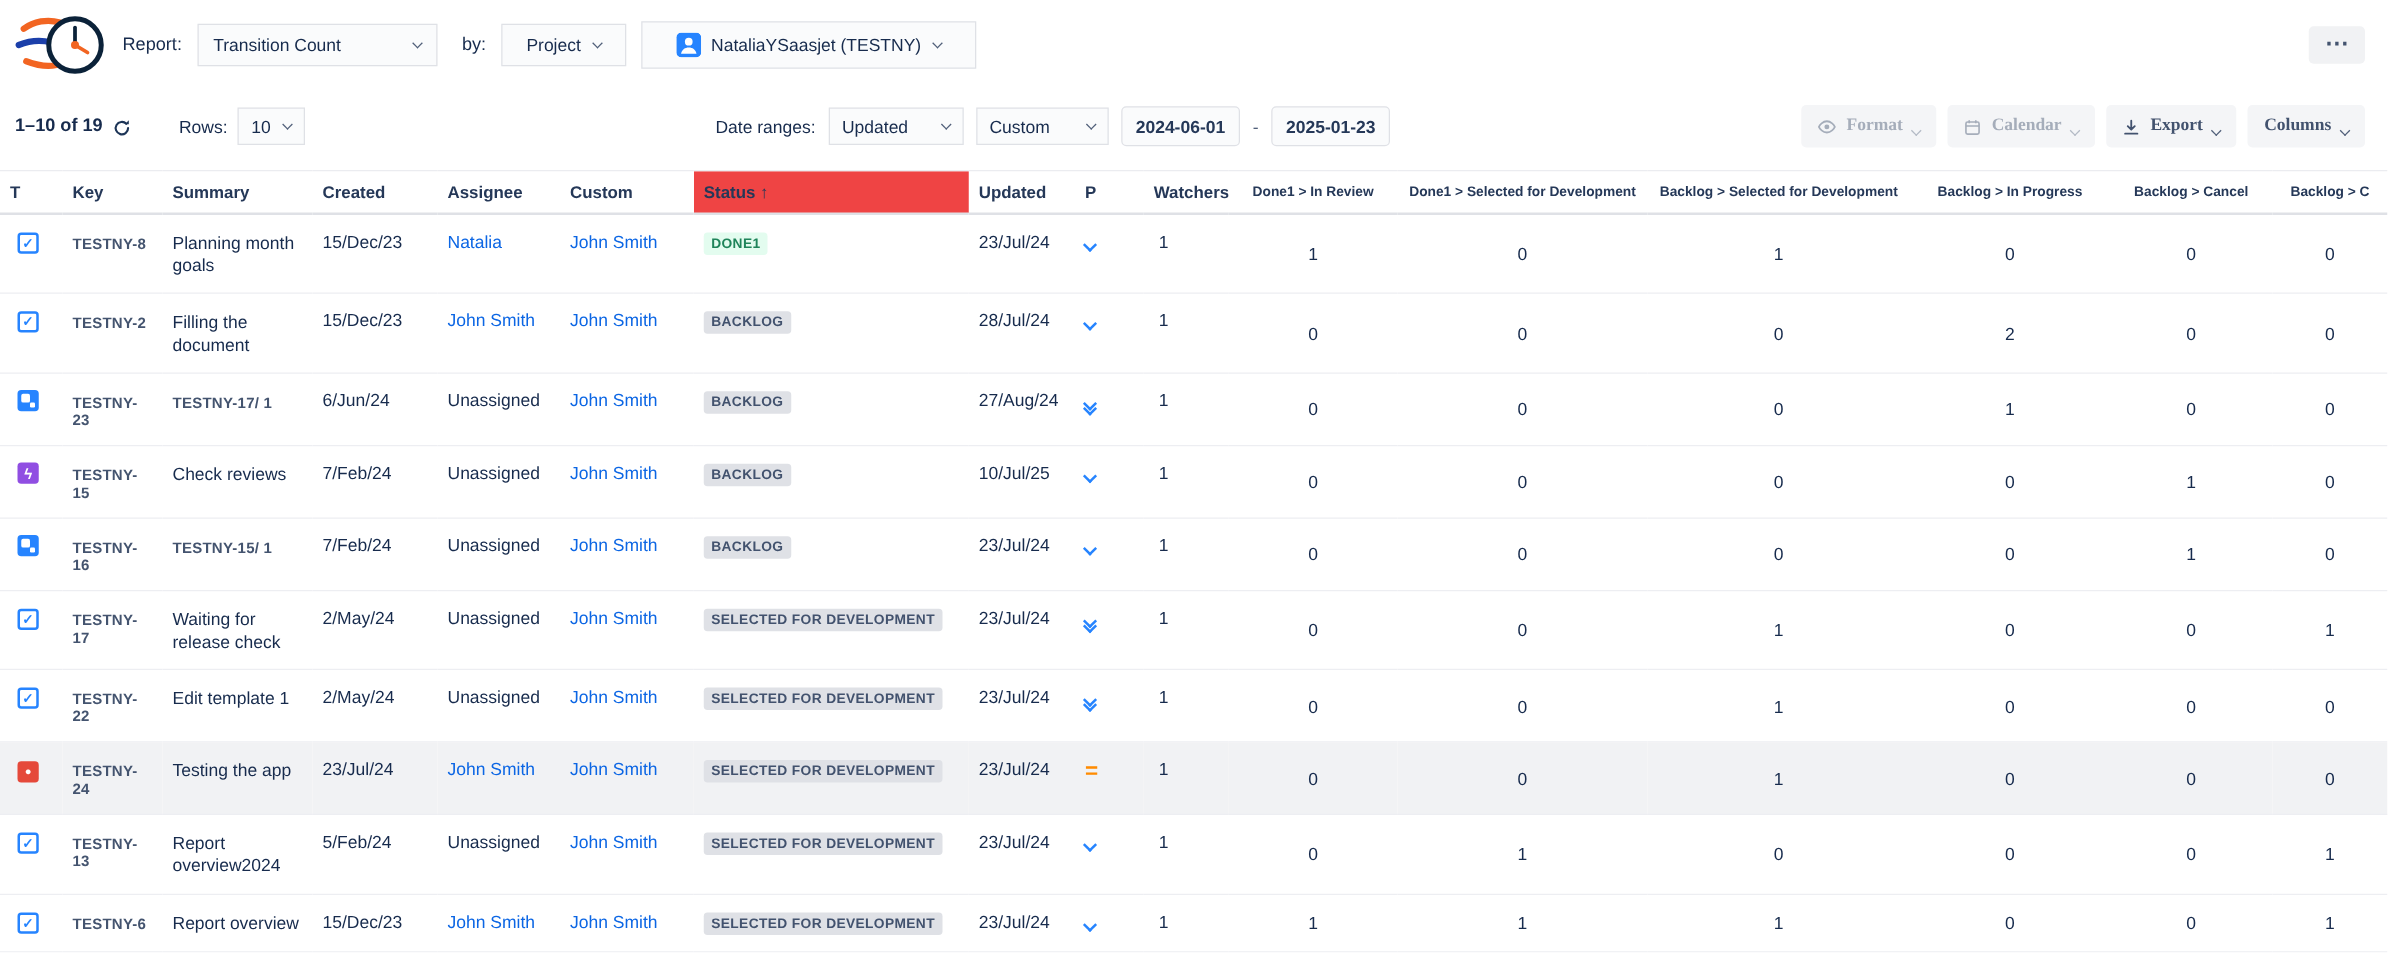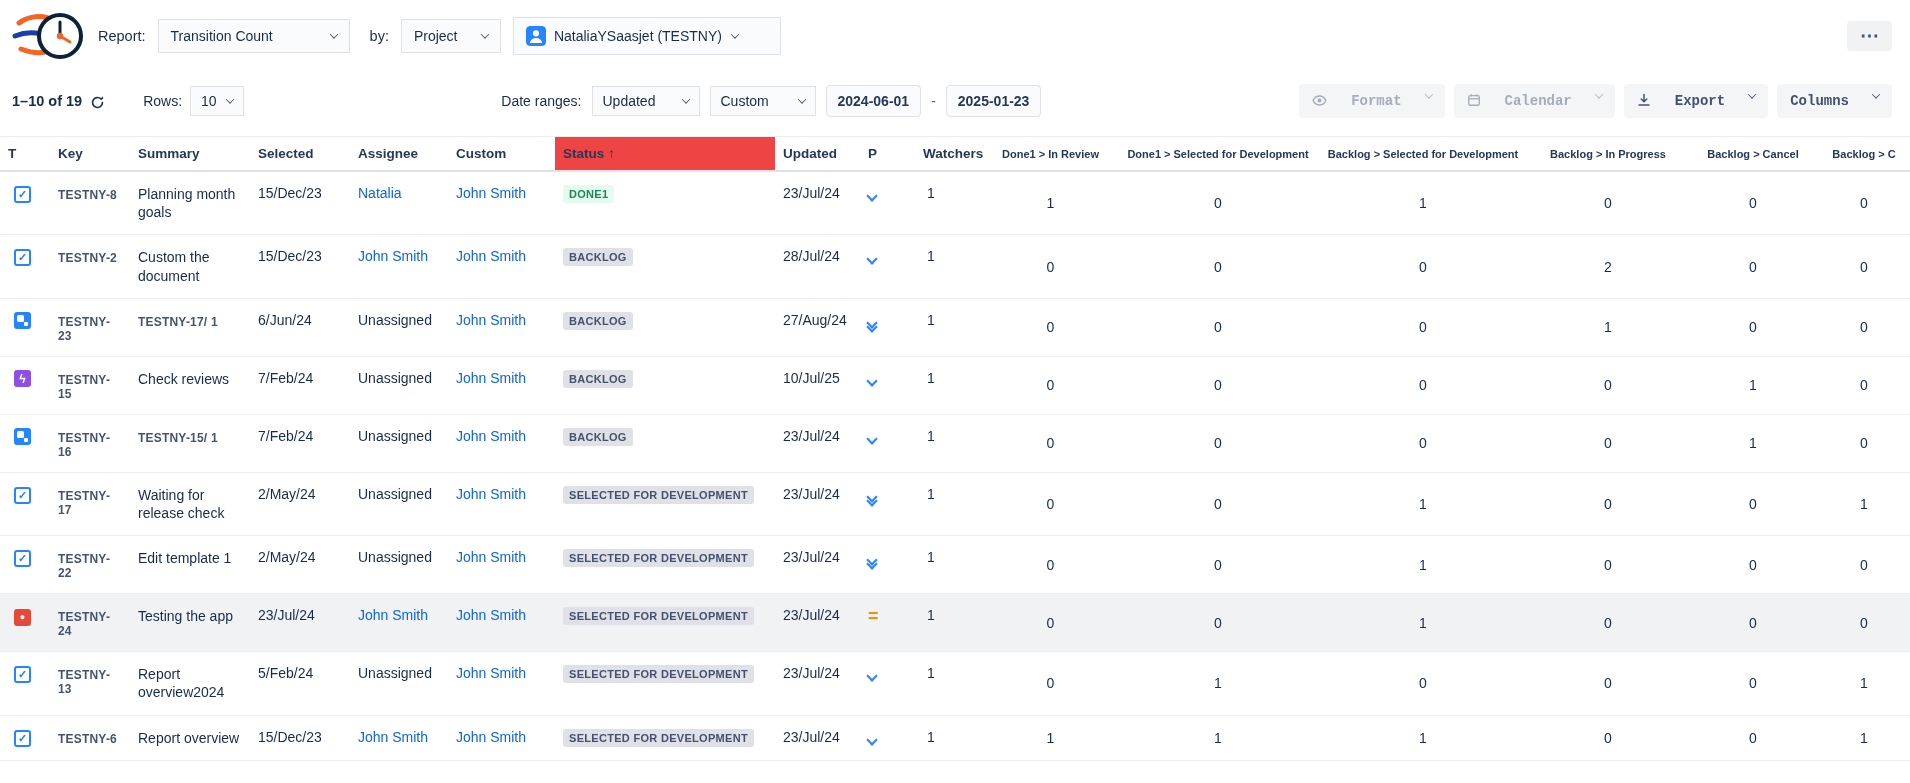--- a/index.html
+++ b/index.html
@@ -24,22 +24,22 @@
   .pag-group{display:flex;align-items:center;gap:8px}
   .pag-text{font-weight:700;font-size:14.5px}
   .refresh{display:inline-flex;cursor:pointer;margin-top:2px}
   .rows-label{margin-left:30px}
   .sel-sm{padding:6px 10px}
   .dates-group{display:flex;align-items:center;gap:10px;margin-left:auto}
   .actions-group{display:flex;align-items:center;gap:9px;margin-left:auto}
   .datefield{background:#FAFBFC;border:1px solid #DFE1E6;border-radius:4px;padding:7px 11px;
     font-weight:600;color:#253858;cursor:text;white-space:nowrap}
   .dash{color:#505F79}
-  .btn{display:inline-flex;align-items:flex-start;gap:24px;background:#F4F5F7;border:none;border-radius:4px;
-    padding:9px 13px;font-size:14px;font-weight:600;color:#42526E;cursor:pointer;font-family:Liberation Mono, monospace;white-space:nowrap}
+  .btn{display:inline-flex;align-items:flex-end;gap:8px;background:#F4F5F7;border:none;border-radius:4px;
+    padding:9px 13px;font-size:14px;font-weight:600;color:#42526E;cursor:pointer;font-family:Liberation Serif, serif;white-space:nowrap}
   .btn.disabled{color:#A5ADBA;cursor:default}
   .exp-ic,.eye-ic,.cal-ic{display:inline-flex}
 
   
   .table-wrap{margin-top:18px;width:1910px;overflow:hidden}
   table{border-collapse:collapse;table-layout:fixed;width:1910px}
   thead th{text-align:left;font-size:13.5px;font-weight:600;color:#253858;padding:9px 8px;
     border-top:1px solid #EBECF0;border-bottom:2px solid #DFE1E6;cursor:pointer;white-space:nowrap;overflow:hidden}
   thead th.th-transition{text-align:center;font-size:11px;font-weight:700;padding:9px 4px}
   thead th.th-sorted{background:#ef4444}
@@ -93,25 +93,25 @@
       <path d="M48 29 L58 35" stroke="#F26522" stroke-width="3" stroke-linecap="round"></path>
       <circle cx="48" cy="29" r="3.2" fill="#F26522"></circle>
     </svg>
   </div>
   <span class="lbl">Report:</span>
   <div class="select" style="min-width:192px;justify-content:space-between">
     <span>Transition Count</span>
     <span class="chev"></span>
   </div>
   <span class="lbl" style="margin-left:8px">by:</span>
-  <div class="select" style="min-width:100px;justify-content:space-between">
+  <div class="select" style="min-width:100px;justify-content:center">
     <span>Project</span>
     <span class="chev"></span>
   </div>
-  <div class="select" style="min-width:268px;justify-content:flex-start">
+  <div class="select" style="min-width:268px;justify-content:center">
     <span style="display:inline-flex;align-items:center;gap:8px">
       <span class="avatar">
         <svg width="20" height="20" viewBox="0 0 20 20">
             <rect width="20" height="20" rx="4" fill="#2684FF"></rect>
             <circle cx="10" cy="7.3" r="3.1" fill="#fff"></circle>
             <path d="M3.8 17c.8-3.4 3.1-5 6.2-5s5.4 1.6 6.2 5z" fill="#fff"></path>
           </svg>
       </span>
       <span>NataliaYSaasjet (TESTNY)</span>
     </span>
@@ -209,21 +209,21 @@
       <col style="width:210px">
         <col style="width:160px">
         <col style="width:130px">
         <col style="width:92px">
     </colgroup>
     <thead>
       <tr>
           <th class="th-plain">T</th>
           <th class="th-plain">Key</th>
           <th class="th-plain">Summary</th>
-          <th class="th-plain">Selected</th>
+          <th class="th-plain">Created</th>
           <th class="th-plain">Assignee</th>
           <th class="th-plain">Custom</th>
           <th class="th-sorted">Status<span class="sort-arrow"> ↑</span></th>
           <th class="th-plain">Updated</th>
           <th class="th-plain">P</th>
           <th class="th-plain">Watchers</th>
           <th class="th-transition">Done1 &gt; In Review</th>
           <th class="th-transition">Done1 &gt; Selected for Development</th>
           <th class="th-transition">Backlog &gt; Selected for Development</th>
           <th class="th-transition">Backlog &gt; In Progress</th>
@@ -248,21 +248,21 @@
           <td class="c-num">1</td>
           <td class="c-num">0</td>
           <td class="c-num">1</td>
           <td class="c-num">0</td>
           <td class="c-num">0</td>
           <td class="c-num">0</td>
         </tr>
         <tr>
           <td class="c-t"><span class="ticon task">✓</span></td>
           <td class="c-key">TESTNY-2</td>
-          <td class="c-sum">Custom the document</td>
+          <td class="c-sum">Filling the document</td>
           <td class="c-date">15/Dec/23</td>
           <td class="c-link">John Smith</td>
           <td class="c-link">John Smith</td>
           <td class="c-status"><span class="loz default">BACKLOG</span></td>
           <td class="c-date">28/Jul/24</td>
           <td class="c-p"><span class="prio">
               <i class="pchev"></i>
             </span></td>
           <td class="c-watch">1</td>
           <td class="c-num">0</td>

